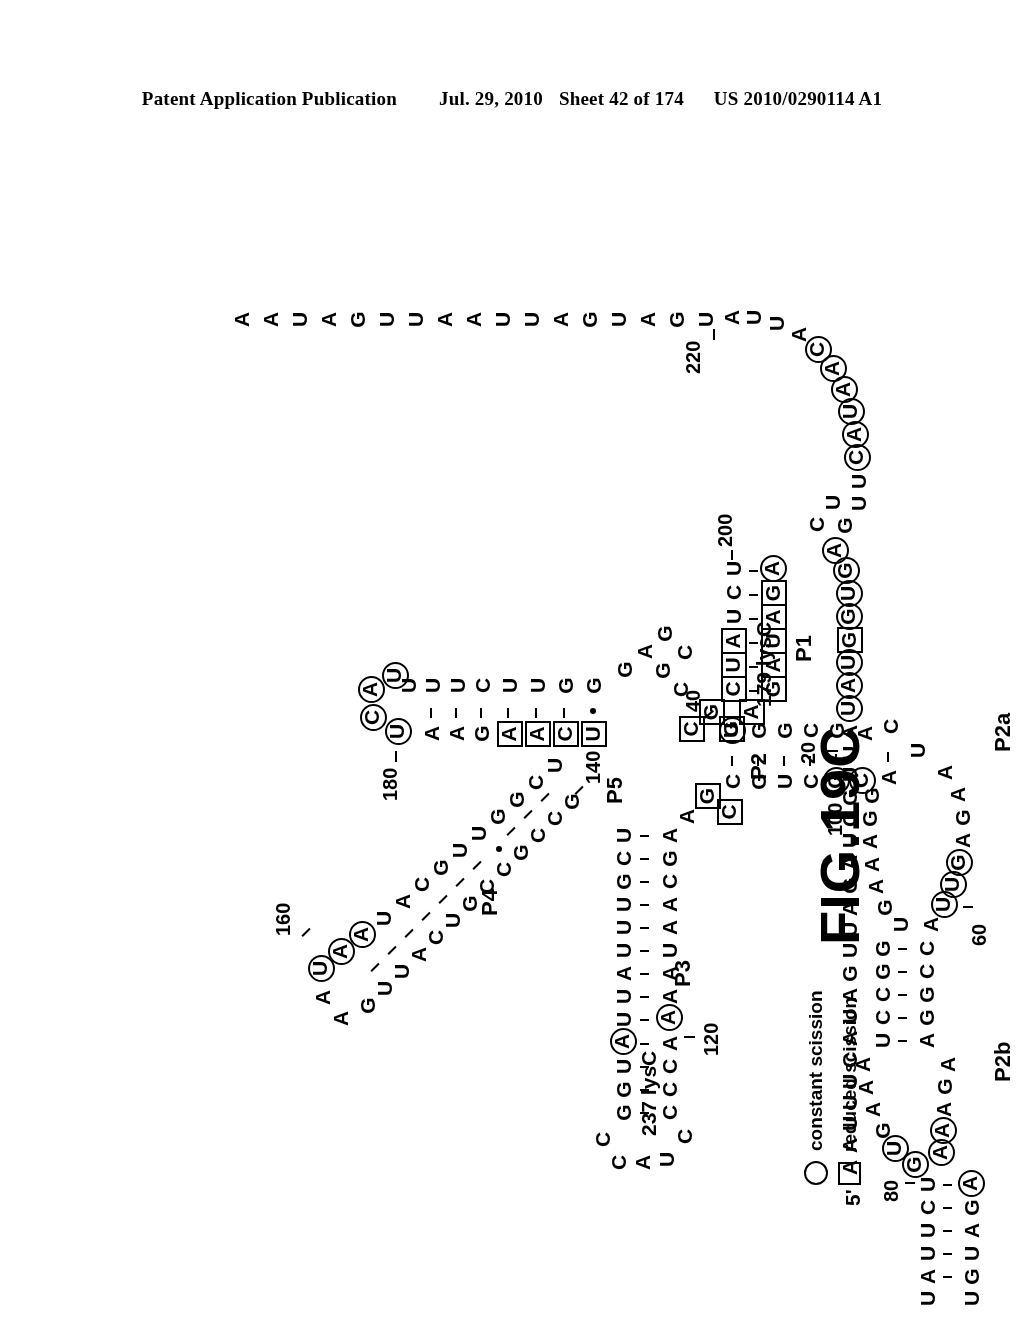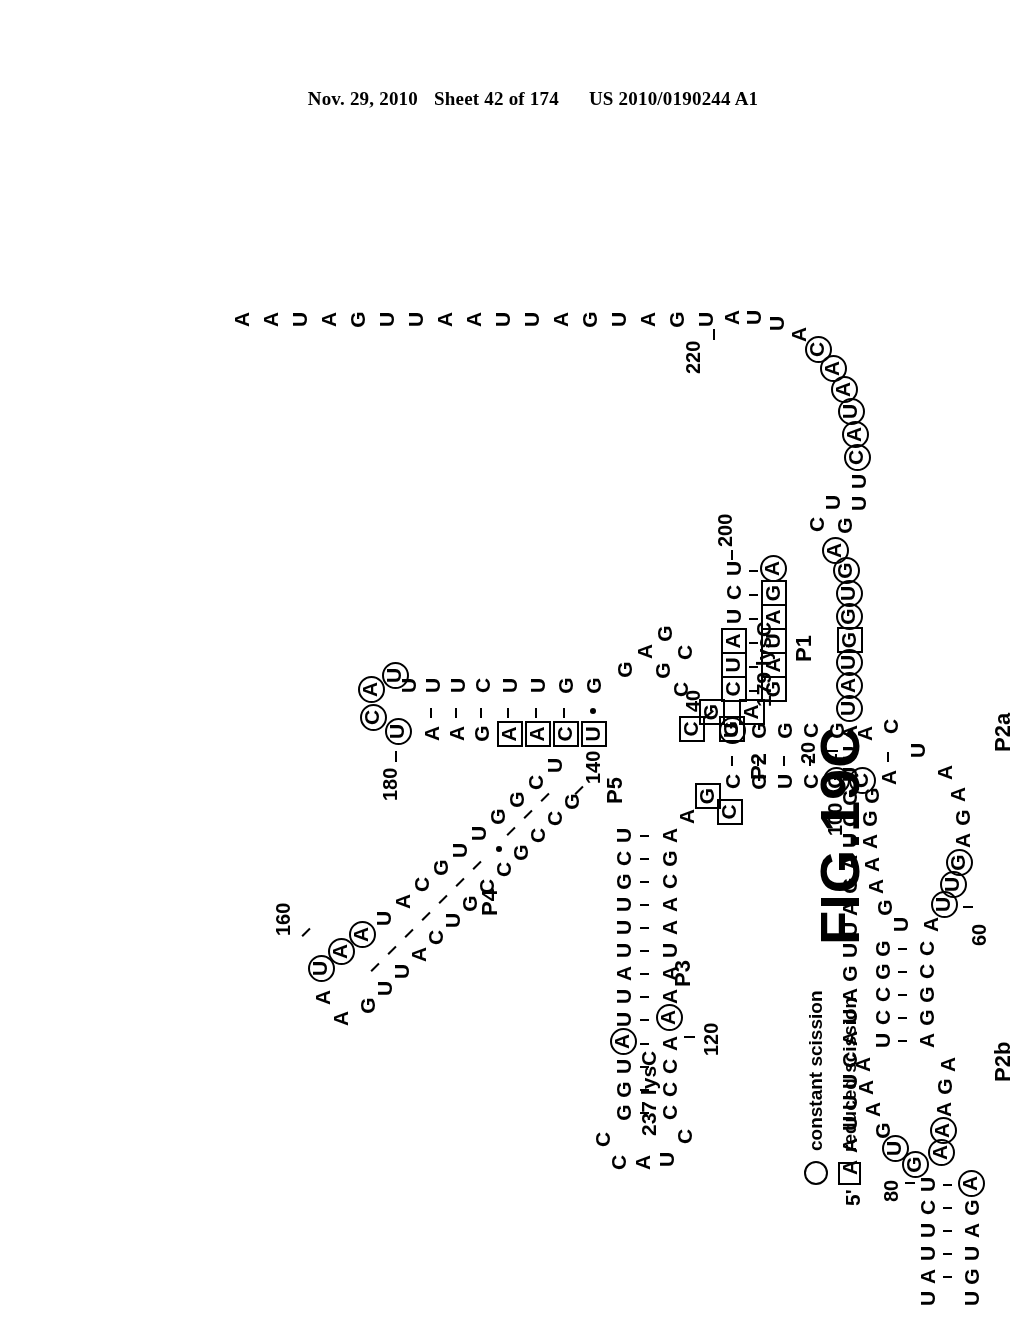--- a/index.html
+++ b/index.html
@@ -55,26 +55,27 @@
   #legend{position:absolute;font-family:"Liberation Sans",sans-serif;}
   #legend .row{position:absolute;display:flex;align-items:center;gap:10px;
       font-size:19px;font-weight:600;white-space:nowrap;}
   #legend .sym-circ{width:20px;height:20px;border:2.2px solid #000;border-radius:50%;flex:none;}
   #legend .sym-box{width:19px;height:19px;border:2.2px solid #000;flex:none;}
 </style>
 </head>
 <body>
 
 <div id="pub-header">
+  <span class="seg">Patent Application Publication</span>
   <span class="gap-lg"></span>
-  <span class="seg">Nov. 29, 2010</span>
+  <span class="seg">Jul. 29, 2010</span>
   <span class="gap-sm"></span>
   <span class="seg">Sheet 42 of 174</span>
   <span class="gap-md"></span>
-  <span class="seg">US 2010/0190244 A1</span>
+  <span class="seg">US 2010/0290114 A1</span>
 </div>
 
 <div id="fig-rot">
 <div id="fig-canvas">
 
   <div id="fig-caption" style="left:395px;top:745px;">FIG.19C</div>
 
   <div id="legend">
     <div class="row" style="left:155px;top:742px;">
       <span class="sym-circ"></span>

